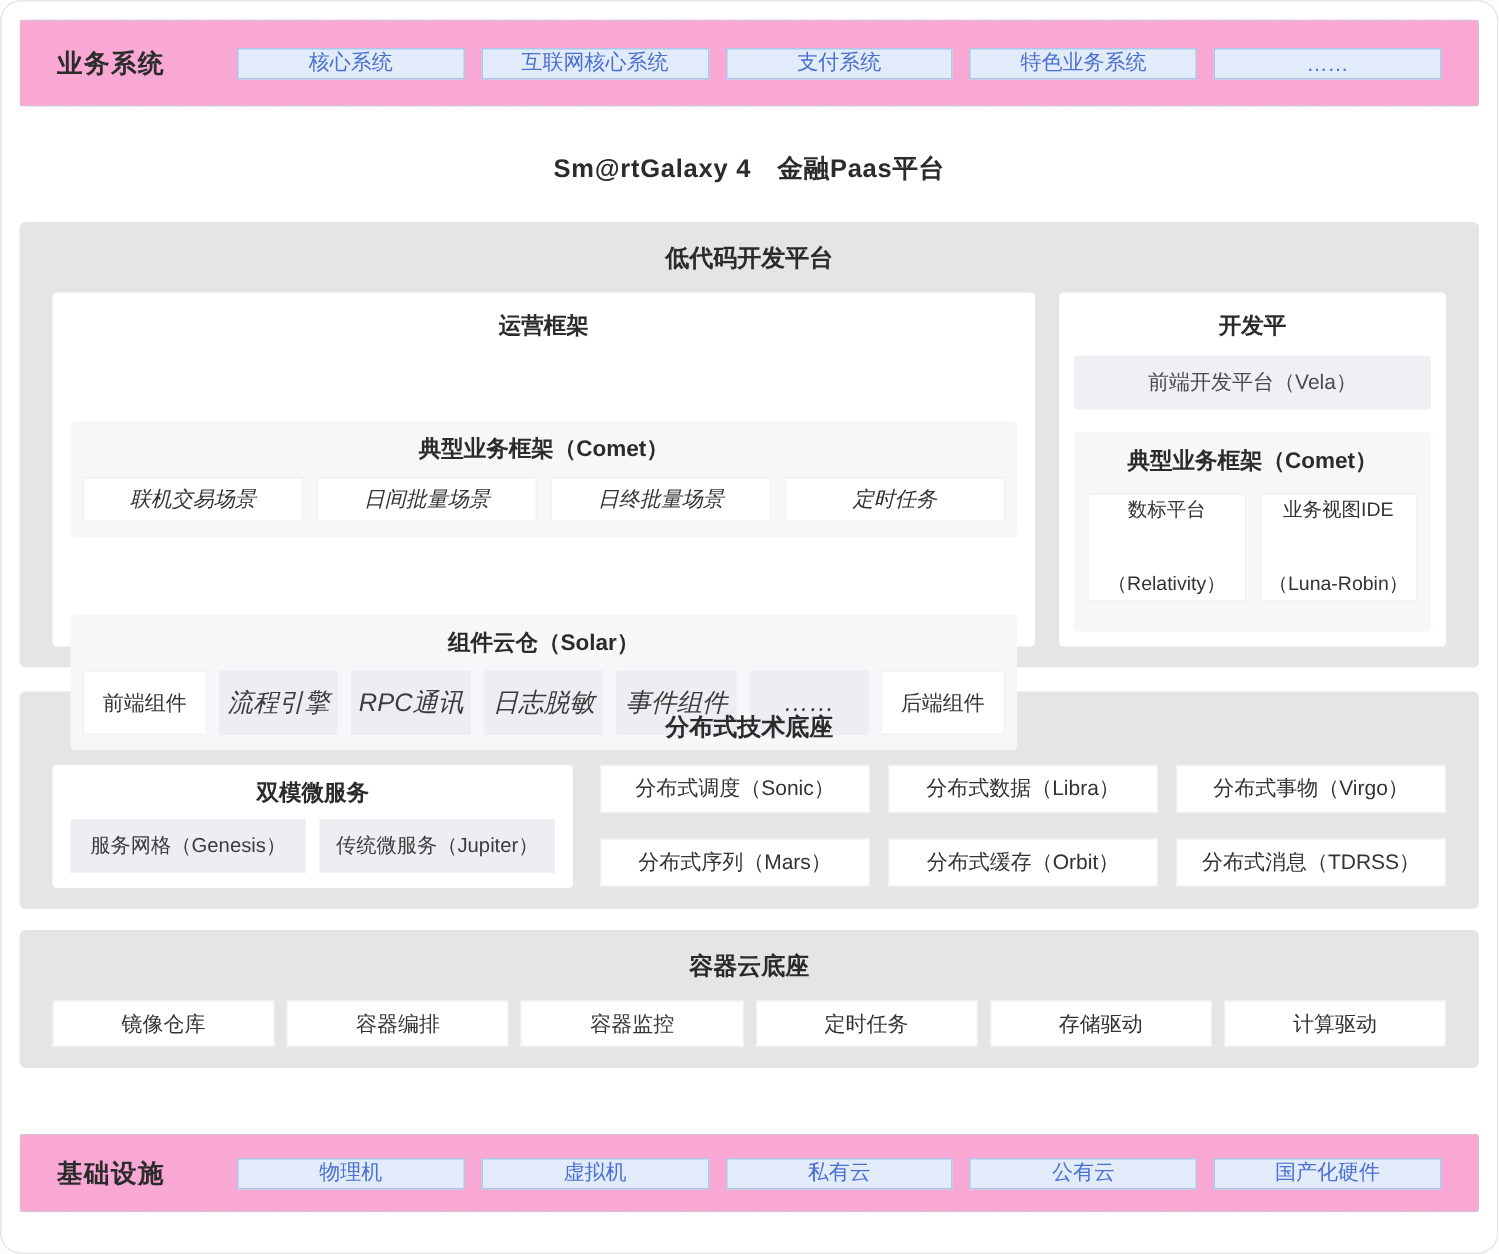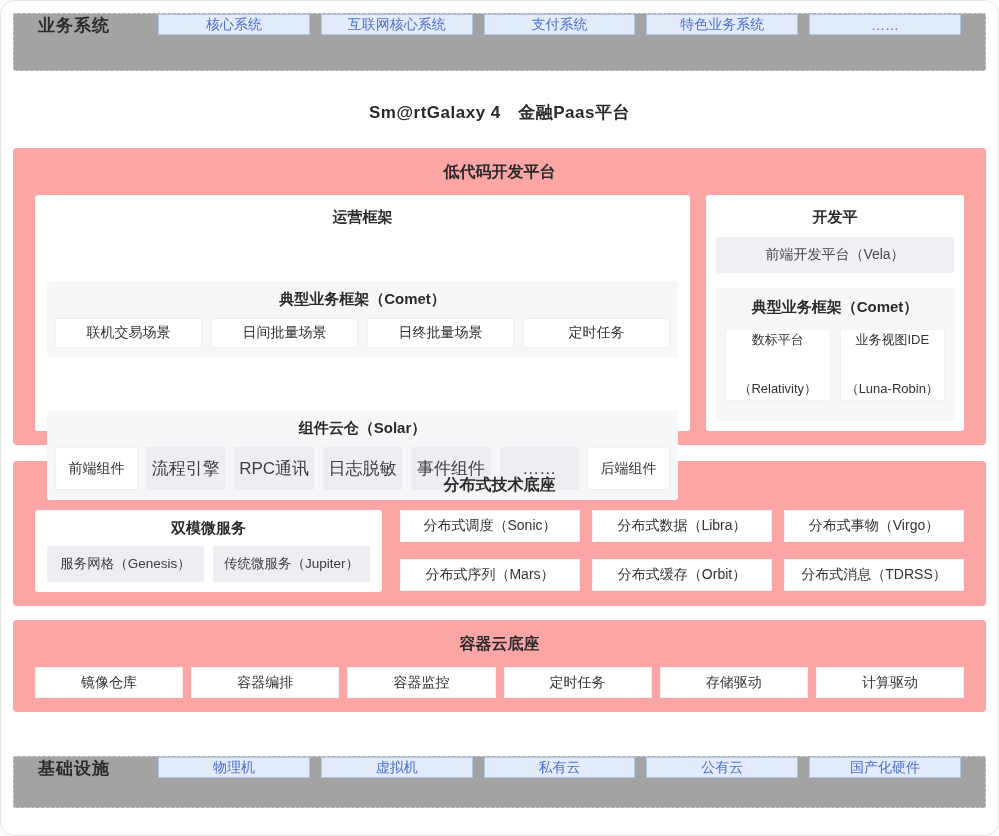--- a/index.html
+++ b/index.html
@@ -5,44 +5,44 @@
   * { margin:0; padding:0; box-sizing:border-box; }
   html,body { width:999px; height:836px; background:#fdfdfd; font-family:"Liberation Sans","DejaVu Sans",sans-serif; color:#2b2b2b; }
   .page {
     position:relative; width:999px; height:836px; background:#ffffff;
     border:1px solid #e6e6e6; border-radius:14px; padding:12px 12px 10px 12px; overflow:hidden;
   }
 
   
   .dashed-row {
     border:1px dashed #c9cdd2; border-radius:2px; height:58px;
-    display:flex; align-items:flex-start; padding:0 24px; background:#a3a3a3;
+    display:flex; align-items:center; padding:0 24px; background:#f9a8d4;
   }
   .row-label { font-size:17px; font-weight:bold; width:92px; flex:0 0 auto; margin-right:28px; letter-spacing:1px; }
   .chip-strip { display:flex; gap:11px; flex:1; }
   .blue-chip {
     flex:1; height:21px; display:flex; align-items:center; justify-content:center;
     background:#e1ebfa; border:1px solid #adc7e9; color:#4c70cf; font-size:14px; cursor:default;
   }
 
   .main-title { text-align:center; font-size:17px; font-weight:bold; margin:30px 0 24px 0; letter-spacing:0.5px; }
 
   
-  .layer { background:#fca5a5; border-radius:4px; padding:0 22px 14px 22px; margin-top:0; }
+  .layer { background:#e5e5e5; border-radius:4px; padding:0 22px 14px 22px; margin-top:0; }
   .layer-title { text-align:center; font-size:16px; font-weight:bold; padding-top:14px; margin-bottom:12px; }
 
   
   .lowcode-content { display:flex; gap:16px; height:236px; }
   .white-panel { background:#ffffff; border-radius:3px; }
   .op-panel { flex:1; padding:0 12px 10px 12px; display:flex; flex-direction:column;gap:44px; }
   .panel-title { text-align:center; font-size:15px; font-weight:bold; padding-top:13px; margin-bottom:10px; }
   .sub-panel { background:#f6f7f9; border-radius:3px; padding:9px 8px 10px 8px; }
   .sub-panel + .sub-panel { margin-top:8px; }
   .sub-title { text-align:center; font-size:15px; font-weight:bold; margin-bottom:9px; }
-  .btn-row { display:flex; gap:9px; }
+  .btn-row { display:flex; gap:9px;font-style:italic; }
   .white-btn {
     flex:1; height:30px; display:flex; align-items:center; justify-content:center;
     background:#ffffff; border:1px solid #f1f2f4; font-size:14px; color:#333; cursor:default;
   }
   .solar-row { display:flex; gap:8px; height:43px; }
   .solar-row .white-btn { flex:0 0 83px; height:43px; }
   .gray-btn {
     flex:1; display:flex; align-items:center; justify-content:center;
     background:#eceef2; font-size:17px; color:#3c3c3c; cursor:default;
   }

